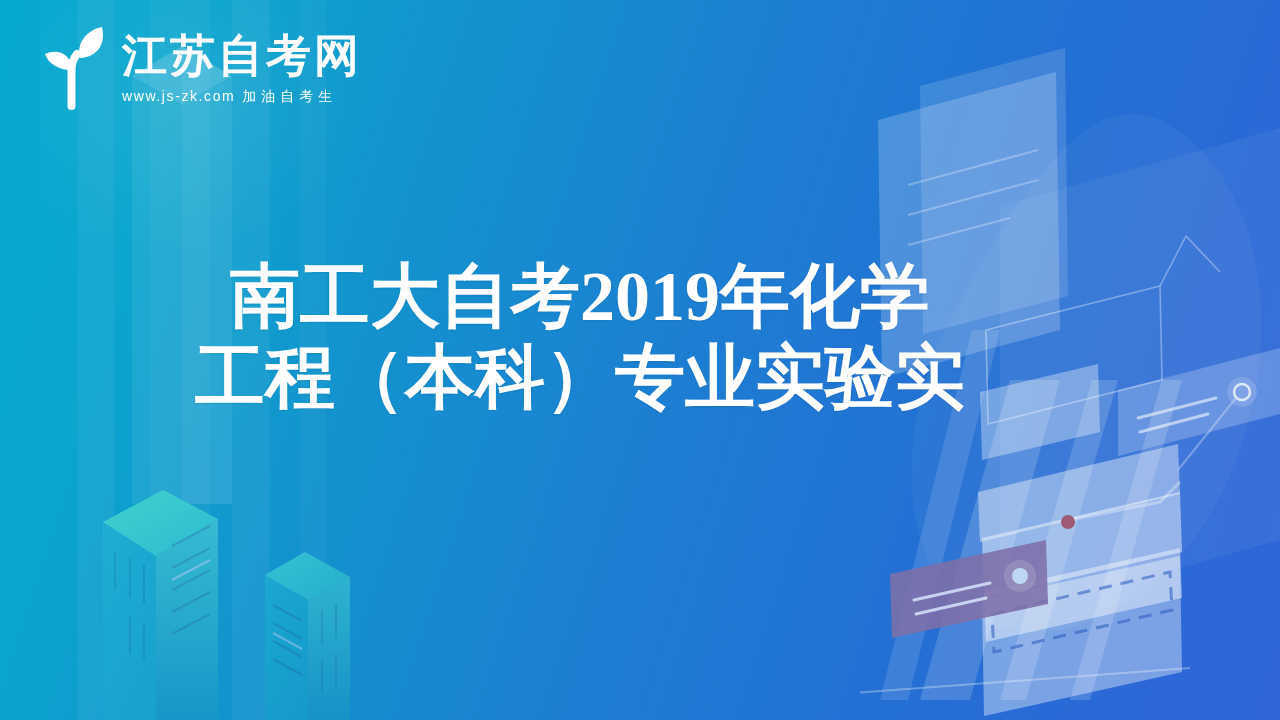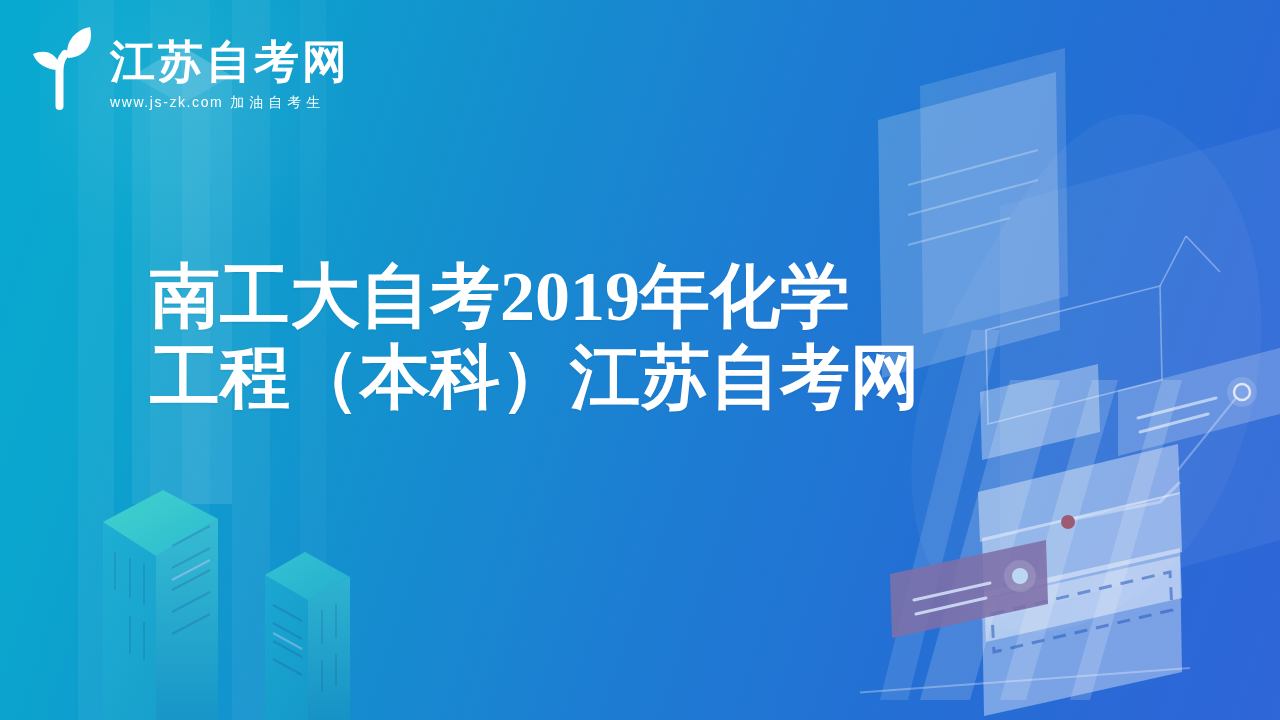--- a/index.html
+++ b/index.html
@@ -21,24 +21,24 @@
     position: absolute;
     top: 0;
     height: 720px;
     background: rgba(255,255,255,0.045);
     pointer-events: none;
   }
 
   
   #logo {
     position: absolute;
-    left: 18px;
+    left: 30px;
     top: 18px;
     display: flex;
-    align-items: flex-end;
+    align-items: center;
   }
   #logo-mark { width: 86px; height: 94px; flex: 0 0 auto; }
   #logo-text-wrap {
     margin-left: 6px;
     padding-top: 8px;
   }
   #logo-title {
     color: #ffffff;
     font-size: 45px;
     font-weight: bold;
@@ -56,21 +56,21 @@
     font-family: "Liberation Sans", "DejaVu Sans", sans-serif;
   }
   #logo-tagline .cn { letter-spacing: 5px; margin-left: 7px; }
 
   
   #headline {
     position: absolute;
     left: 150px;
     top: 236px;
     width: 860px;
-    text-align: left;
+    text-align: center;
     color: #ffffff;
     font-family: "Liberation Serif", "DejaVu Serif", serif;
     font-weight: bold;
     font-size: 70px;
     line-height: 1.16;
     letter-spacing: 0px;
     z-index: 6;
     text-shadow: 0 1px 2px rgba(0,40,80,0.10);
     margin-top: 20px;
   }
@@ -259,16 +259,16 @@
     <div id="logo-text-wrap">
       <div id="logo-title">江苏自考网</div>
       <div id="logo-tagline">
         <span>www.js-zk.com</span><span class="cn">加油自考生</span>
       </div>
     </div>
   </div>
 
   <h1 id="headline">
     <span class="ln">南工大自考2019年化学</span>
-    <span class="ln">工程（本科）江苏自考网</span>
+    <span class="ln">工程（本科）专业实验实</span>
   </h1>
 
 </div>
 
 </body></html>

